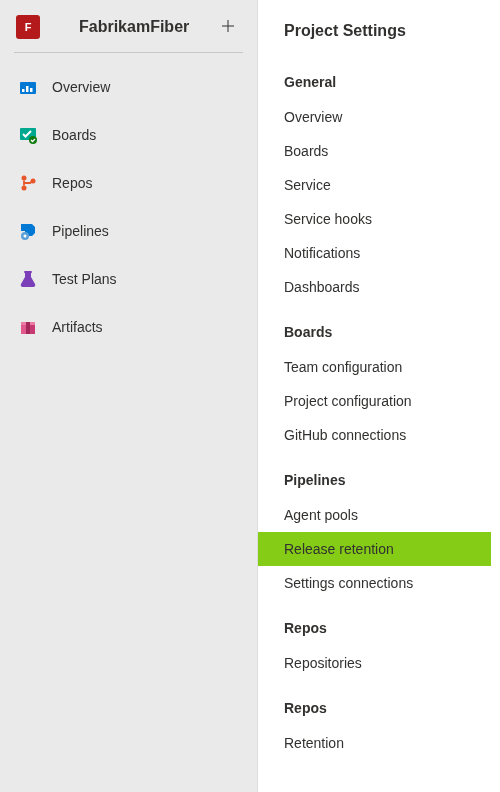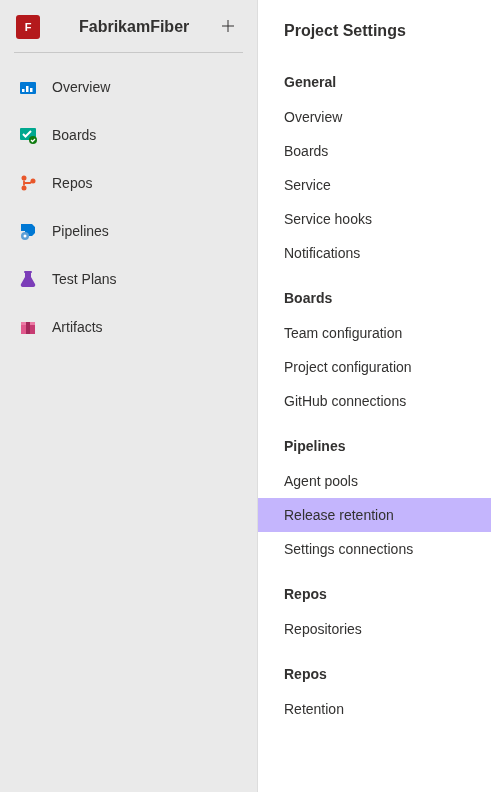--- a/index.html
+++ b/index.html
@@ -91,21 +91,21 @@
       font-size: 14px;
       font-weight: 700;
       padding: 20px 26px 10px 26px;
     }
     .settings-item {
       padding: 9px 26px;
       cursor: pointer;
       font-size: 14px;
     }
     .settings-item.hovered {
-      background: #c4b5fd;
+      background: #84cc16;
     }
   </style>
 </head>
 <body>
 
 <div class="sidebar">
   <div class="project-header">
     <div class="project-logo">F</div>
     <div class="project-name">FabrikamFiber</div>
     <div class="add-btn">
@@ -186,20 +186,21 @@
 
 <div class="settings-panel">
   <div class="settings-title">Project Settings</div>
   <div id="sections-container">
       <div class="section-heading">General</div>
       <div class="settings-item">Overview</div>
       <div class="settings-item">Boards</div>
       <div class="settings-item">Service</div>
       <div class="settings-item">Service hooks</div>
       <div class="settings-item">Notifications</div>
+      <div class="settings-item">Dashboards</div>
       <div class="section-heading">Boards</div>
       <div class="settings-item">Team configuration</div>
       <div class="settings-item">Project configuration</div>
       <div class="settings-item">GitHub connections</div>
       <div class="section-heading">Pipelines</div>
       <div class="settings-item">Agent pools</div>
       <div class="settings-item hovered">Release retention</div>
       <div class="settings-item">Settings connections</div>
       <div class="section-heading">Repos</div>
       <div class="settings-item">Repositories</div>

